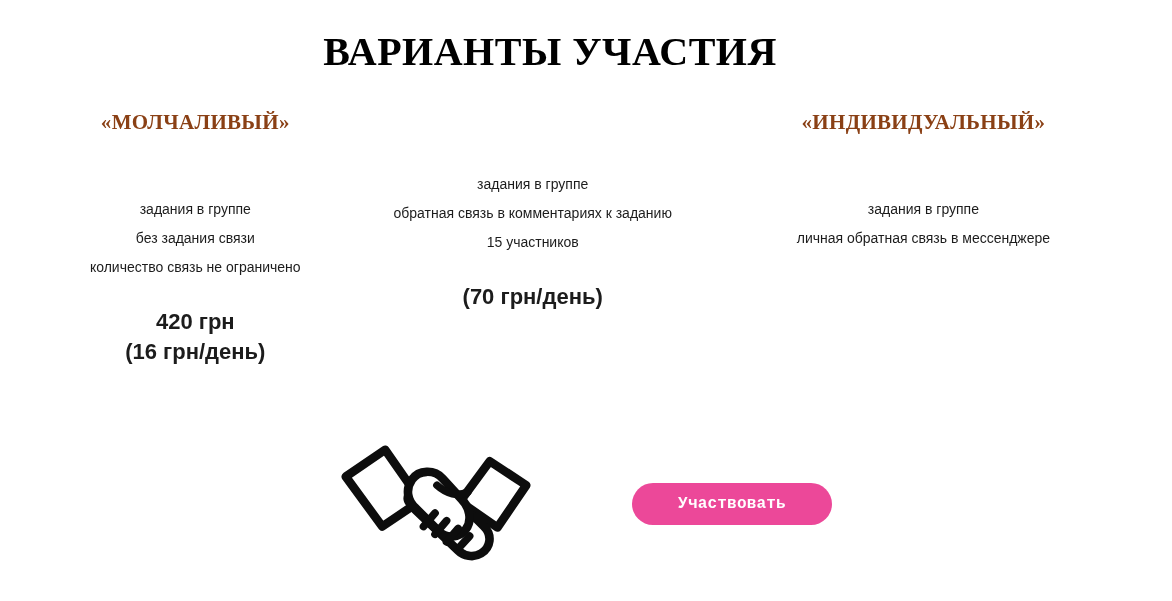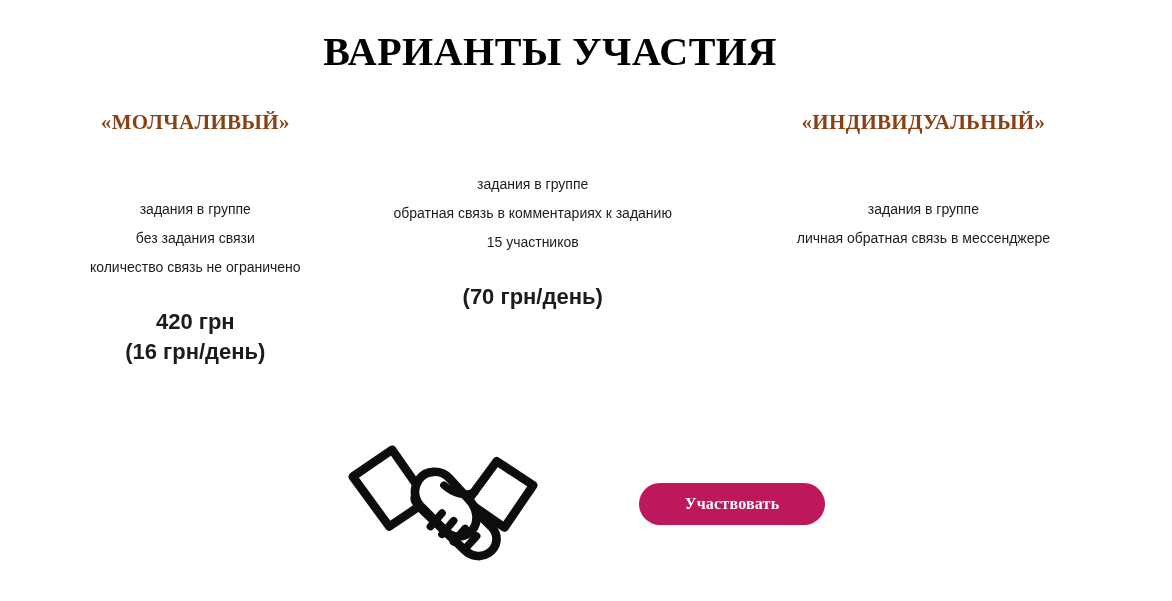--- a/index.html
+++ b/index.html
@@ -53,27 +53,27 @@
   .cta-row {
     margin-top:73px;
     display:flex;
     justify-content:center;
     align-items:center;
     gap:100px;
   }
   .handshake { width:192px; height:127px; display:block; }
 
   .participate-btn {
-    background:#be185d;
+    background:#ec4899;
     color:#ffffff;
     border:none;
     border-radius:24px;
     height:42px;
     padding:0 46px;
-    font-family:Liberation Serif, serif;
+    font-family:Liberation Mono, monospace;
     font-size:16px;
     font-weight:bold;
     letter-spacing:0.2px;
     cursor:pointer;
   }
 </style>
 </head>
 <body>
 
 <div class="section">

